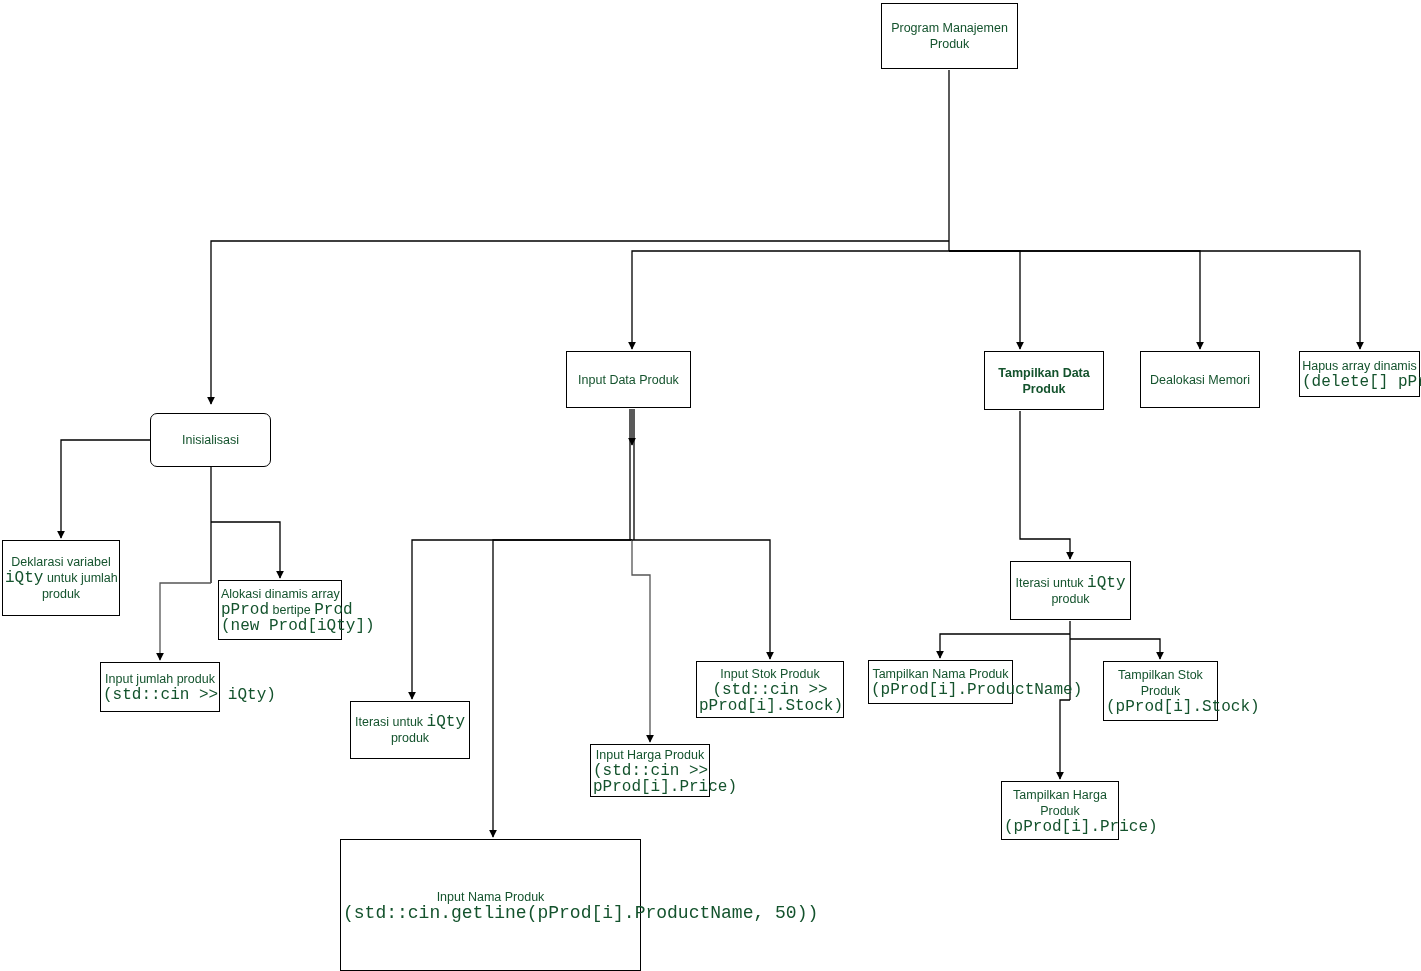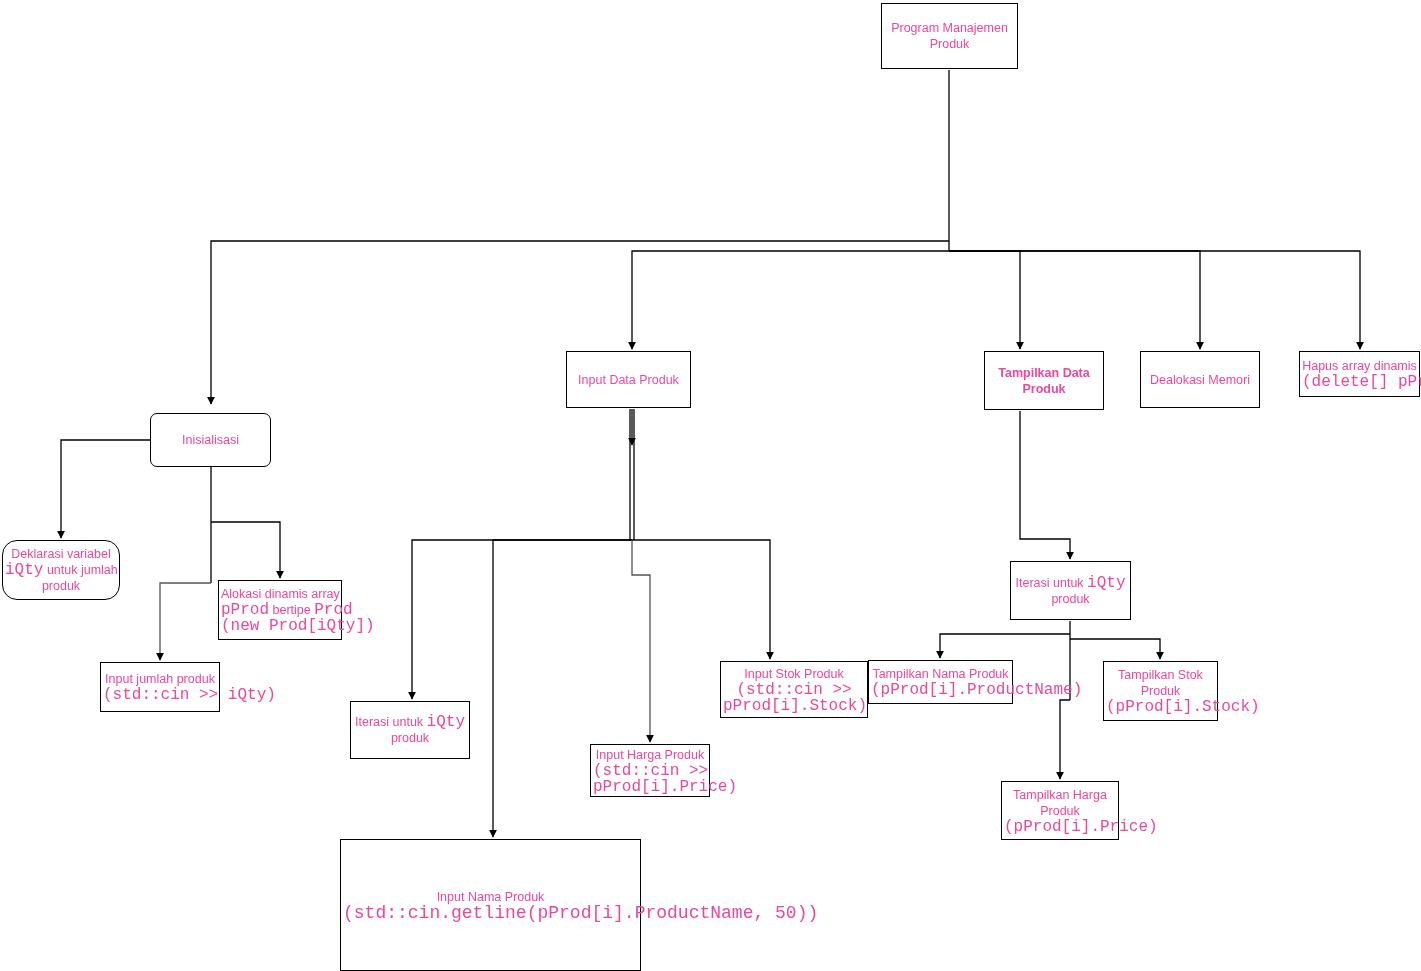--- a/index.html
+++ b/index.html
@@ -29,21 +29,21 @@
   }
   .node {
     position: absolute;
     box-sizing: border-box;
     border: 1.4px solid #000000;
     background: #ffffff;
     display: flex;
     align-items: center;
     justify-content: center;
     text-align: center;
-    color: #ec4899;
+    color: #14532d;
     font-family: "Liberation Sans", sans-serif;
     font-size: 12.5px;
     line-height: 16px;
     z-index: 2;
   }
   .node .inner {
     width: 100%;
     padding: 0 2px;
     box-sizing: border-box;
   }
@@ -128,21 +128,21 @@
       <span class="line">Produk</span>
     </span>
   </div>
 
   <div class="node" style="left:150px; top:413px; width:121px; height:54px;border-radius:7px;">
     <span class="inner">
       <span class="line">Inisialisasi</span>
     </span>
   </div>
 
-  <div class="node" style="left:2px; top:540px; width:118px; height:60px;border-radius:15px;">
+  <div class="node" style="left:2px; top:540px; width:118px; height:76px;">
     <span class="inner">
       <span class="line">Deklarasi variabel</span>
       <span class="line"><span class="code">iQty</span><span> untuk jumlah</span></span>
       <span class="line">produk</span>
     </span>
   </div>
 
   <div class="node" style="left:218px; top:580px; width:124px; height:60px;">
     <span class="inner">
       <span class="line">Alokasi dinamis array</span>
@@ -179,21 +179,21 @@
   </div>
 
   <div class="node" style="left:590px; top:744px; width:120px; height:53px;">
     <span class="inner">
       <span class="line">Input Harga Produk</span>
       <span class="line code">(std::cin &gt;&gt;</span>
       <span class="line code">pProd[i].Price)</span>
     </span>
   </div>
 
-  <div class="node" style="left:696px; top:661px; width:148px; height:57px;margin-left:24px;">
+  <div class="node" style="left:696px; top:661px; width:148px; height:57px;">
     <span class="inner">
       <span class="line">Input Stok Produk</span>
       <span class="line code">(std::cin &gt;&gt;</span>
       <span class="line code">pProd[i].Stock)</span>
     </span>
   </div>
 
   <div class="node bold" style="left:960px; top:351px; width:120px; height:59px;">
     <span class="inner">
       <span class="line">Tampilkan Data</span>

